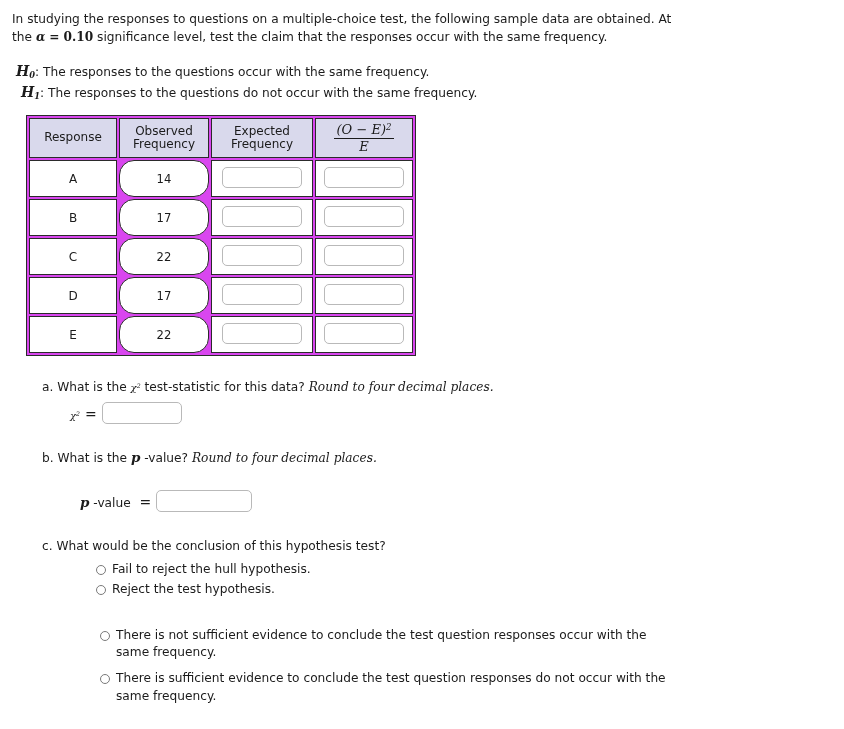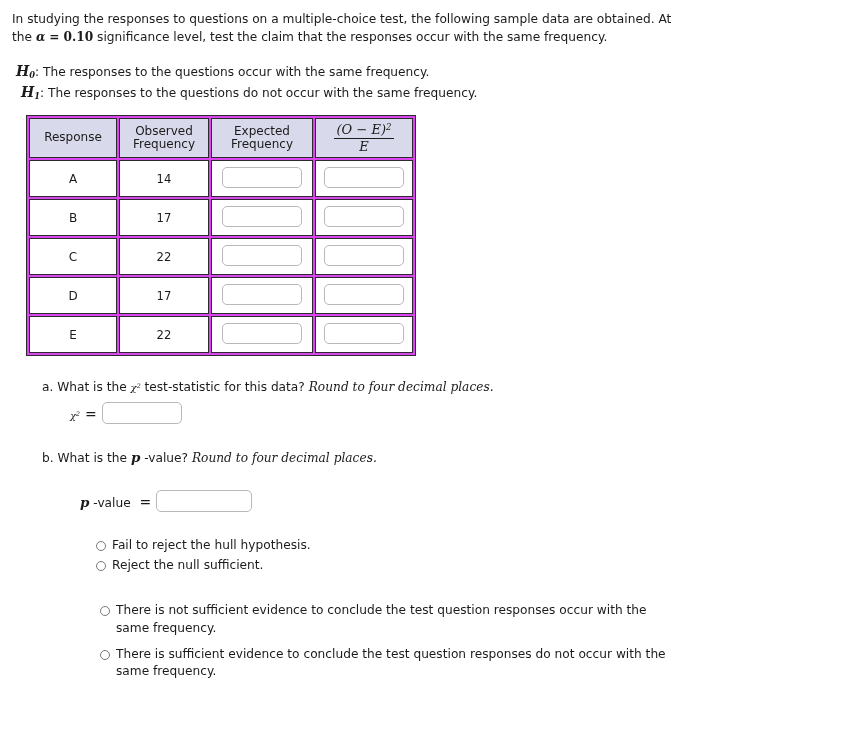--- a/index.html
+++ b/index.html
@@ -83,21 +83,21 @@
     height: 34px;
     padding: 2px 4px;
   }
   th.c-resp { width: 78px; }
   th.c-obs  { width: 80px; }
   th.c-exp  { width: 92px; }
   th.c-chi  { width: 88px; }
 
   table.freq td { height: 35px; background: #ffffff; }
   td.lbl { font-size: 12px; }
-  td.val { font-size: 11.6px; }
+  td.val { font-size: 11.6px; border-radius: 15px; }
 
   
   .frac {
     display: inline-block;
     text-align: center;
     font-family: "DejaVu Serif", serif;
     line-height: 1.05;
     vertical-align: middle;
   }
   .frac .num {
@@ -259,28 +259,29 @@
     <div><span>a. What is the </span><span class="chi-sym"><span>χ</span><sup>2</sup></span><span> test-statistic for this data? </span><span class="ital-note">Round to four decimal places.</span></div>
     <div class="ans-line-a"><span class="chi-sym"><span>χ</span><sup>2</sup></span><span class="eqsign">=</span><span class="inbox chi"></span></div>
   </div>
 
   <div class="q qb">
     <div><span>b. What is the </span><span class="pvar">p</span><span> -value? </span><span class="ital-note">Round to four decimal places.</span></div>
     <div class="ans-line-b"><span class="pvar">p</span><span> -value </span><span class="eqsign">=</span><span class="inbox pval"></span></div>
   </div>
 
   <div class="q qc">
+    <div>c. What would be the conclusion of this hypothesis test?</div>
     <div class="opts-c">
       <div class="opt">
         <span class="radio"></span>
         <span class="opt-text">Fail to reject the hull hypothesis.</span>
       </div>
       <div class="opt">
         <span class="radio"></span>
-        <span class="opt-text">Reject the null sufficient.</span>
+        <span class="opt-text">Reject the test hypothesis.</span>
       </div>
     </div>
   </div>
 
   <div class="q qd">
     <div class="opts-d">
       <div class="opt">
         <span class="radio"></span>
         <span class="opt-text">There is not sufficient evidence to conclude the test question responses occur with the same frequency.</span>
       </div>

